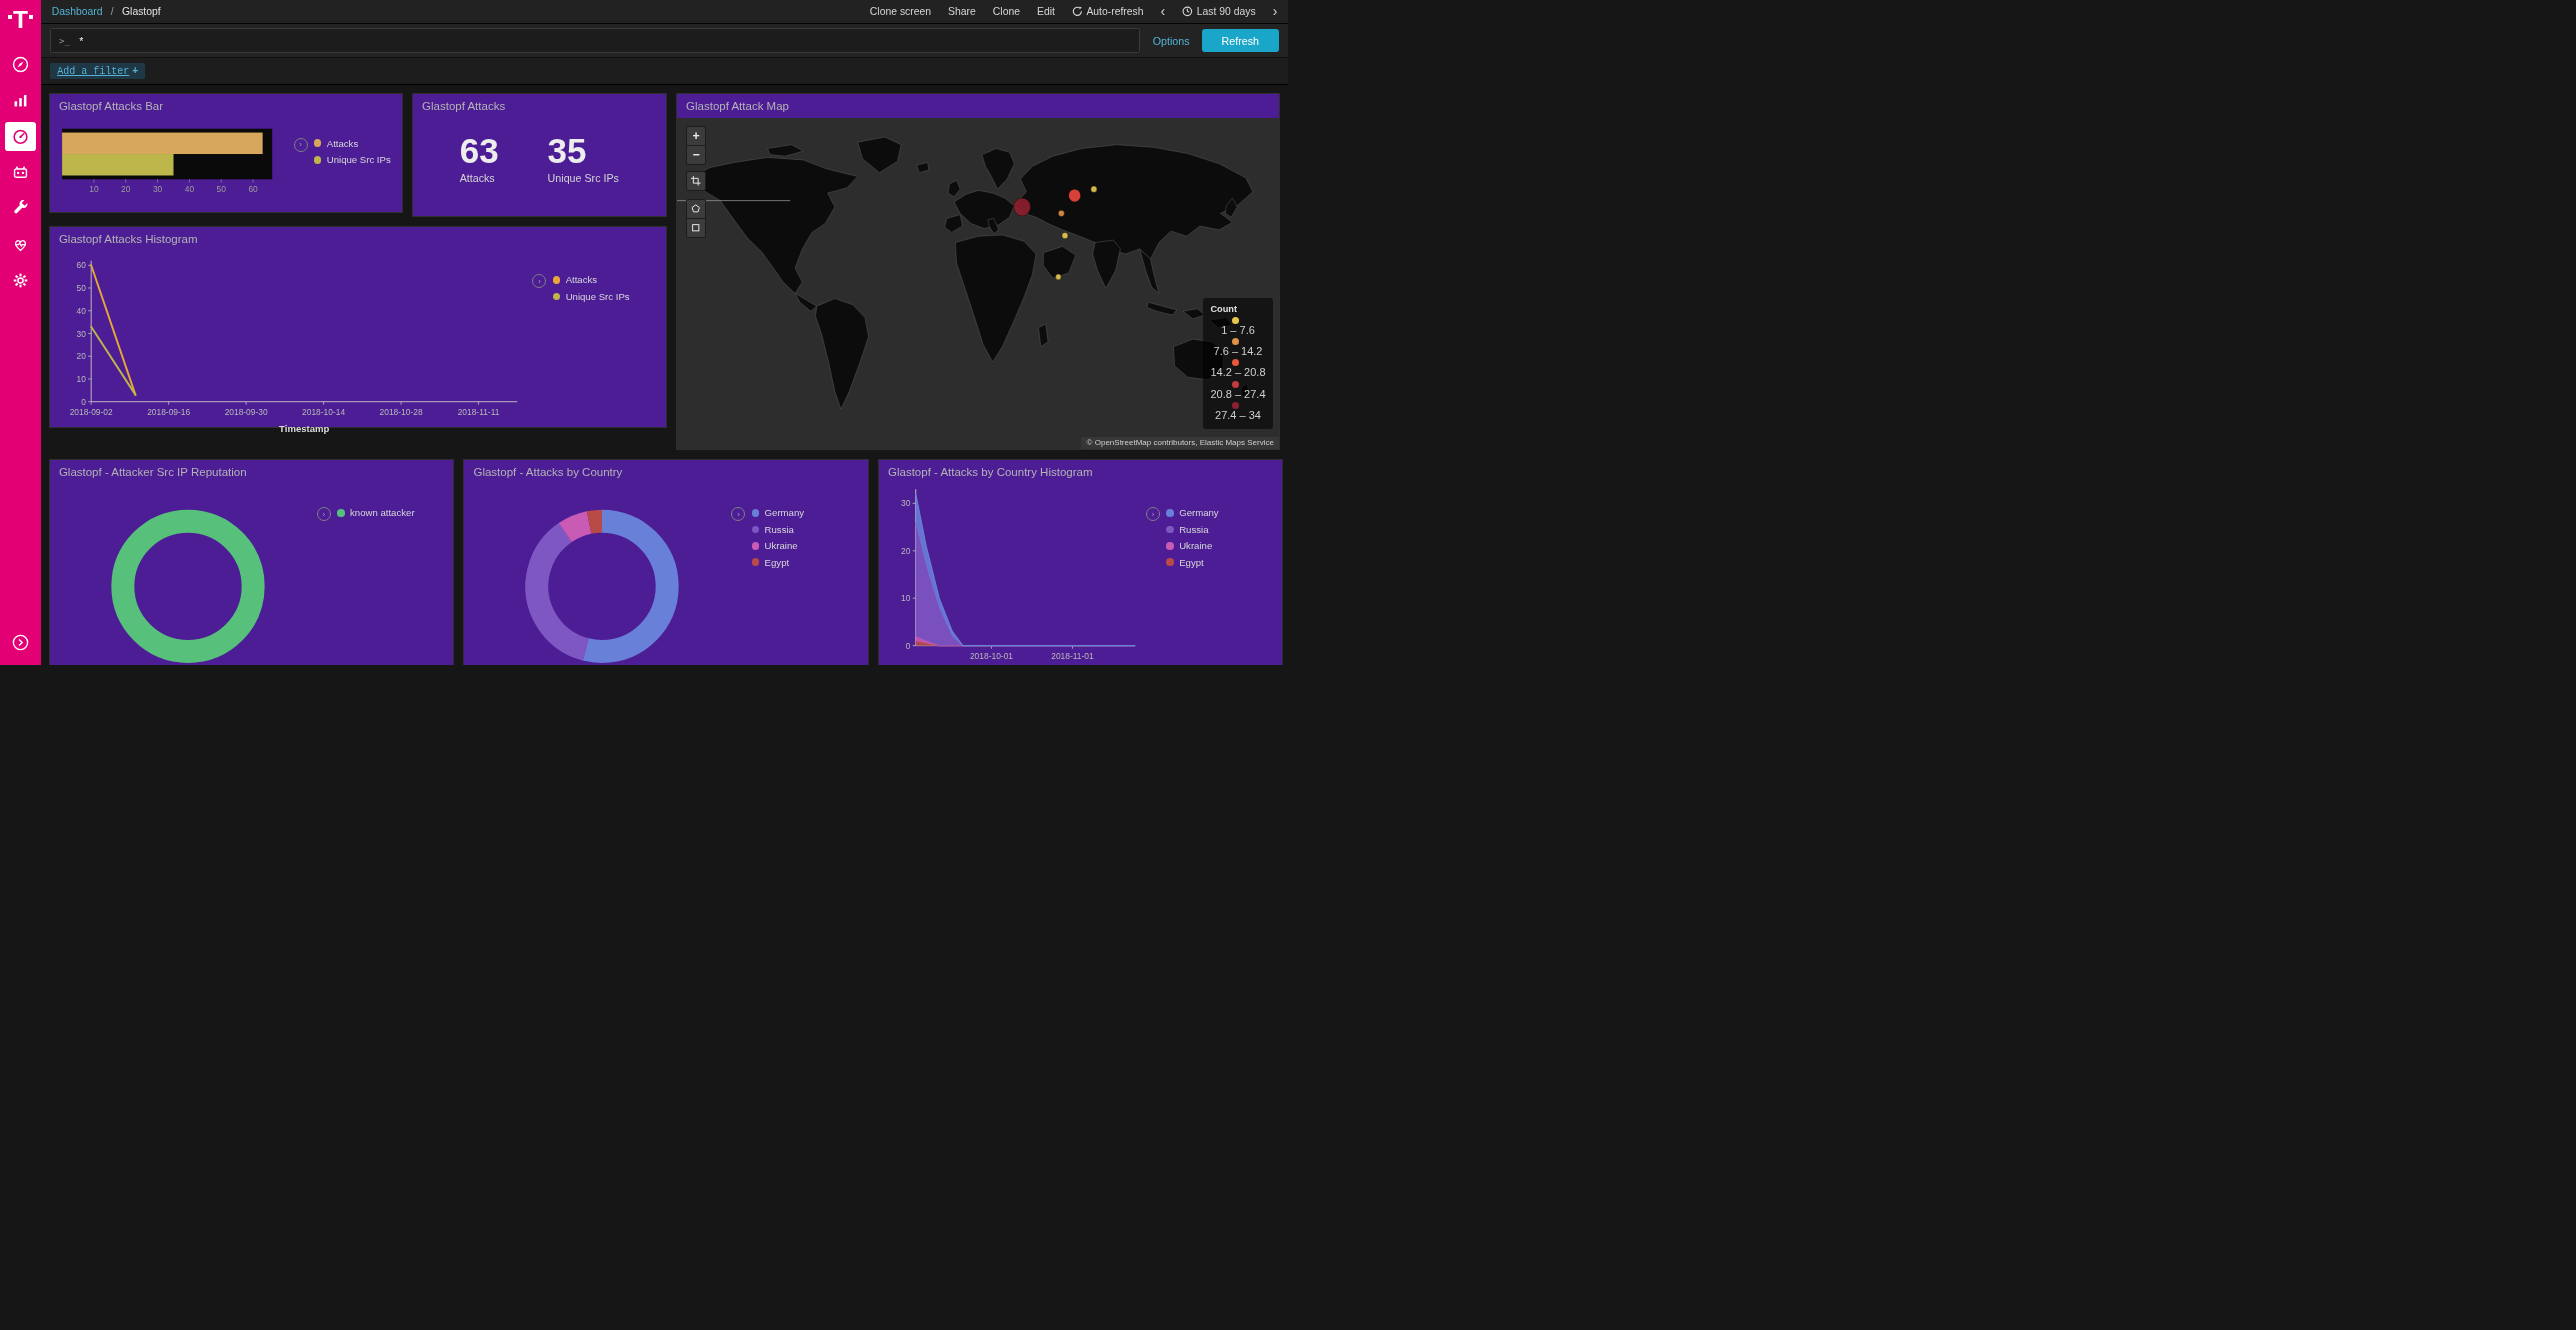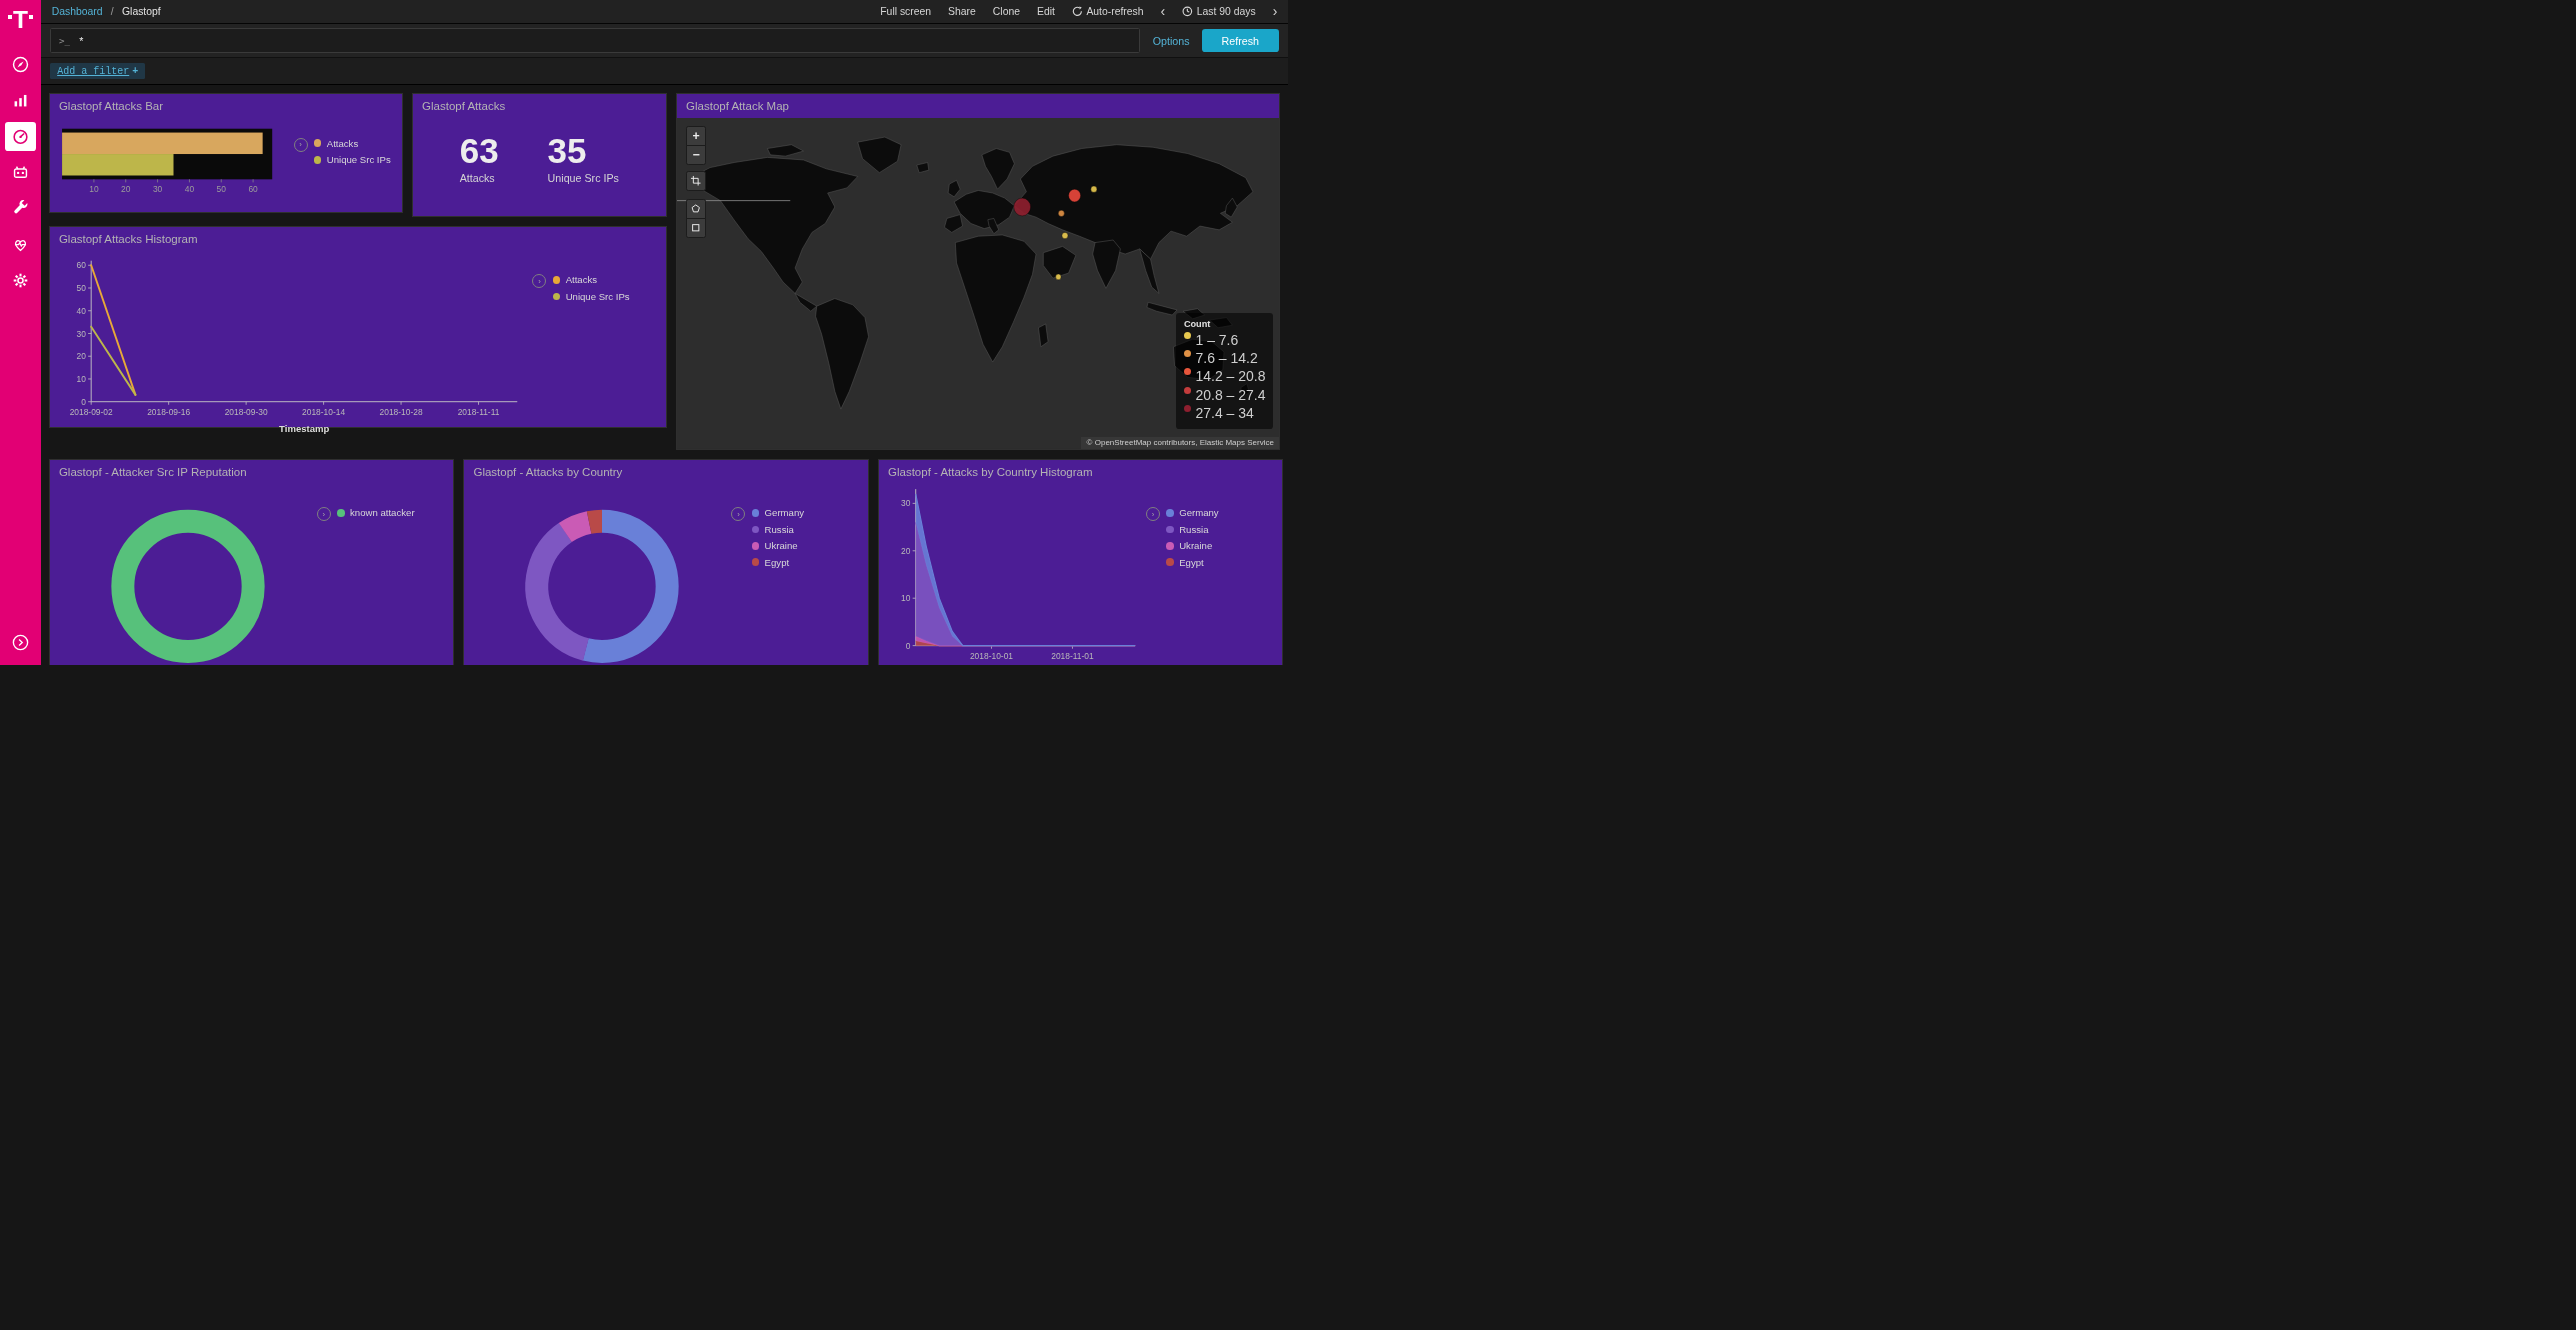--- a/index.html
+++ b/index.html
@@ -85,21 +85,21 @@
   .map-controls button{width:20px;height:20px;background:#3c3c3c;border:0.8px solid #1c1c1c;color:#ececec;font-size:12.3px;font-weight:bold;cursor:pointer;display:flex;align-items:center;justify-content:center;padding:0;}
   .map-controls .zg button:first-child{border-radius:2.3px 2.3px 0 0;}
   .map-controls .zg button:last-child{border-radius:0 0 2.3px 2.3px;margin-top:-0.8px;}
   .map-controls .tool{margin-top:6.1px;border-radius:2.3px;}
   .map-controls .dg{margin-top:7.7px;display:flex;flex-direction:column;}
   .map-controls .dg button:first-child{border-radius:2.3px 2.3px 0 0;}
   .map-controls .dg button:last-child{border-radius:0 0 2.3px 2.3px;margin-top:-0.8px;}
   .map-controls svg{width:11.5px;height:11.5px;}
   .map-legend{position:absolute;right:6.1px;bottom:20px;background:rgba(0,0,0,.55);border-radius:3.1px;padding:5.4px 7.7px;z-index:2;}
   .map-legend .t{font-size:9.2px;font-weight:bold;color:#e0e0e0;margin-bottom:3.1px;}
-  .map-legend .mrow{display:flex;align-items:flex-start;font-size:14px;color:#cfcfcf;margin-bottom:2.3px;}
+  .map-legend .mrow{display:flex;align-items:center;font-size:11px;color:#cfcfcf;margin-bottom:2.3px;flex-direction:column;}
   .map-legend .dot{width:7px;height:7px;border-radius:50%;margin-right:4.6px;}
   .attribution{position:absolute;right:0;bottom:0;background:rgba(58,58,58,.85);font-size:8px;color:#cfcfcf;padding:1.5px 5.4px;z-index:2;cursor:pointer;}
 </style>
 </head>
 <body>
 
 <div class="app">
 
   <aside class="sidebar">
     <div class="logo">
@@ -172,21 +172,21 @@
 
   <div class="main">
 
     <header class="topbar">
       <div class="breadcrumb">
         <a>Dashboard</a>
         <span class="sep">/</span>
         <span class="current">Glastopf</span>
       </div>
       <nav class="top-actions">
-        <a>Full screen</a>
+        <a>Clone screen</a>
         <a>Share</a>
         <a>Clone</a>
         <a>Edit</a>
         <a>
           <svg viewBox="0 0 14 14" fill="none" stroke="#d6d6d6" stroke-width="1.5">
             <path d="M12.3 7 A5.3 5.3 0 1 1 9.8 2.5"></path>
               <polygon points="9.6,0.8 12.8,2.1 10,4.5" fill="#d6d6d6" stroke="none"></polygon>
           </svg>
           <span>Auto-refresh</span>
         </a>

